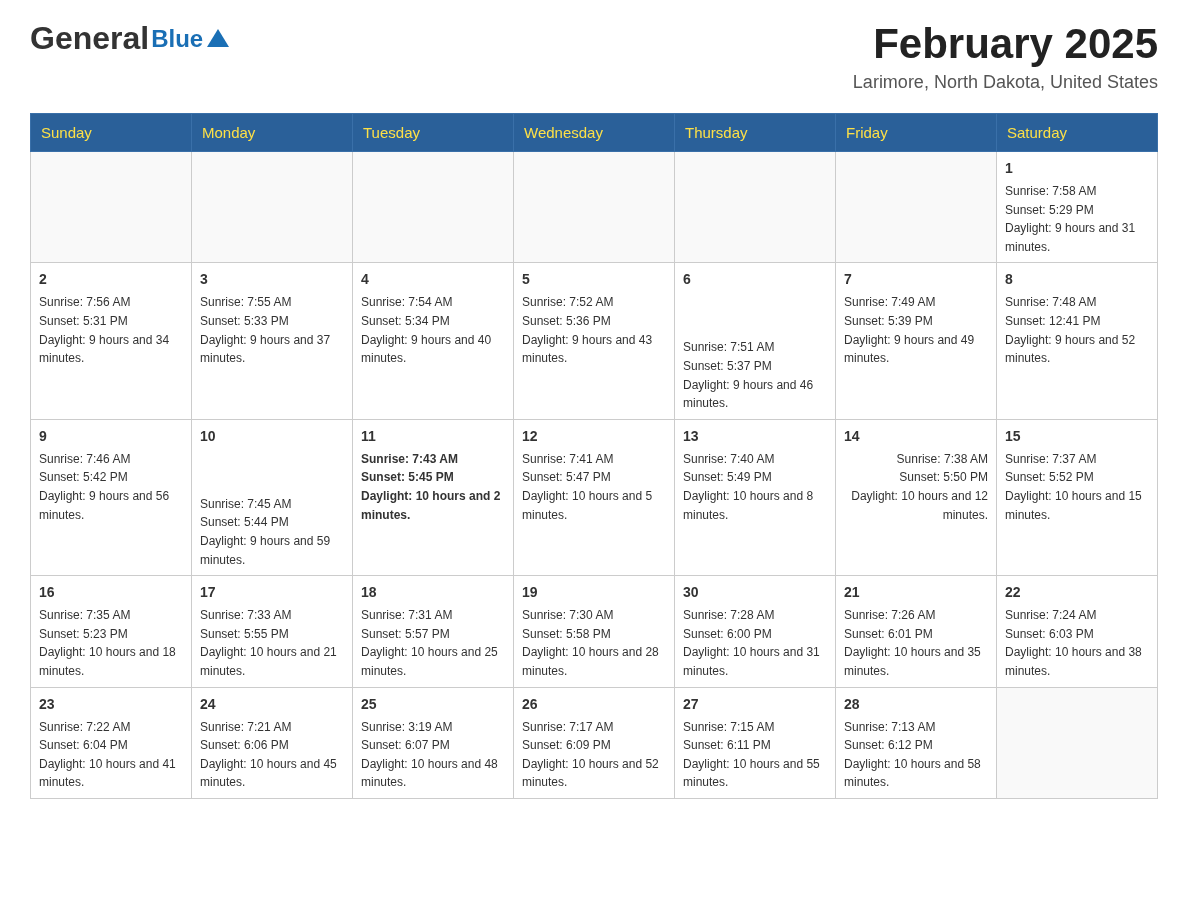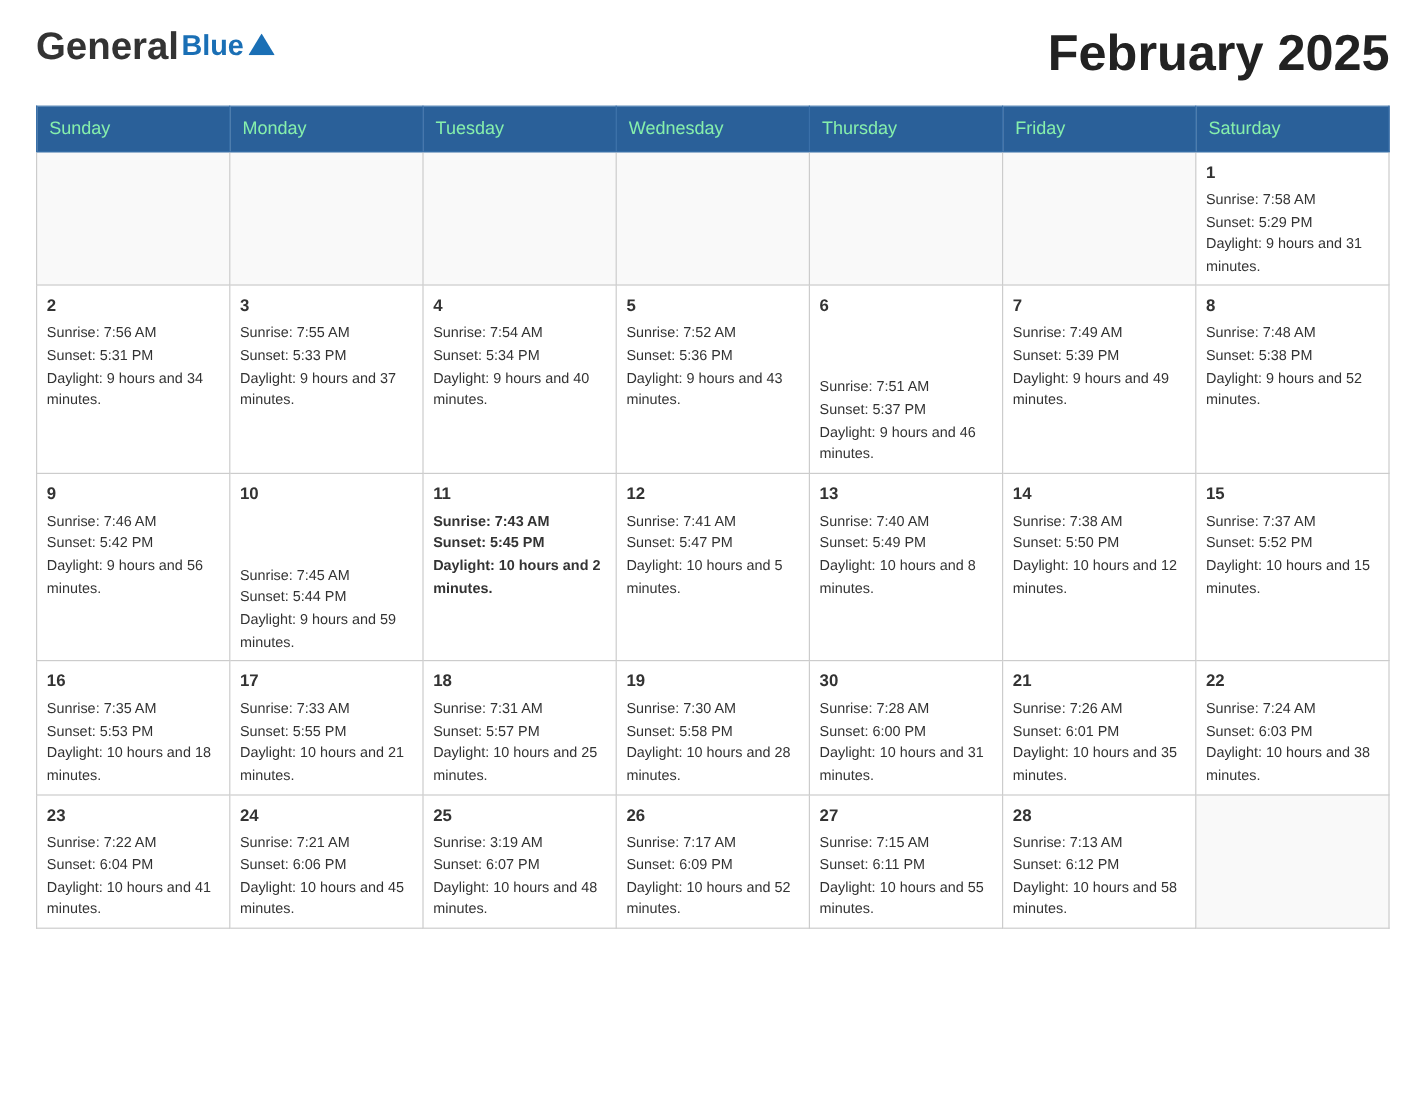--- a/index.html
+++ b/index.html
@@ -37,21 +37,21 @@
       color: #555;
       margin-top: 4px;
     }
     .calendar {
       width: 100%;
       border-collapse: collapse;
       border: 1px solid #aaa;
     }
     .calendar thead tr th {
       background-color: #2a6099;
-      color: #86efac;
+      color: #fde047;
       font-size: 15px;
       font-weight: normal;
       padding: 10px 10px;
       text-align: left;
       border: 1px solid #3a70a9;
     }
     .calendar tbody tr td {
       vertical-align: top;
       padding: 6px 8px;
       border: 1px solid #ccc;
@@ -89,20 +89,21 @@
       <span style="font-size:24px;font-weight:bold;color:#1a6fb5;margin-left:2px;">Blue</span>
       <span style="display:inline-block;margin-left:4px;margin-top:2px;">
         <svg width="22" height="18" viewBox="0 0 22 18">
           <polygon points="0,18 11,0 22,18" fill="#1a6fb5"></polygon>
         </svg>
       </span>
     </div>
   </div>
   <div class="title-section">
     <div class="main-title">February 2025</div>
+    <div class="subtitle">Larimore, North Dakota, United States</div>
   </div>
 </div>
 
 <table class="calendar">
   <thead>
     <tr>
     <th>Sunday</th>
         <th>Monday</th>
         <th>Tuesday</th>
         <th>Wednesday</th>
@@ -159,21 +160,21 @@
         </td>
         <td>
           <span class="day-number">7</span>
           <div class="day-info" style="white-space: pre-line;">Sunrise: 7:49 AM
 Sunset: 5:39 PM
 Daylight: 9 hours and 49 minutes.</div>
         </td>
         <td>
           <span class="day-number">8</span>
           <div class="day-info" style="white-space: pre-line;">Sunrise: 7:48 AM
-Sunset: 5:38 PM
+Sunset: 12:41 PM
 Daylight: 9 hours and 52 minutes.</div>
         </td>
       </tr>
       <tr class="week-row">
         <td>
           <span class="day-number">9</span>
           <div class="day-info" style="white-space: pre-line;">Sunrise: 7:46 AM
 Sunset: 5:42 PM
 Daylight: 9 hours and 56 minutes.</div>
         </td>
@@ -196,36 +197,36 @@
 Daylight: 10 hours and 5 minutes.</div>
         </td>
         <td>
           <span class="day-number">13</span>
           <div class="day-info" style="white-space: pre-line;">Sunrise: 7:40 AM
 Sunset: 5:49 PM
 Daylight: 10 hours and 8 minutes.</div>
         </td>
         <td>
           <span class="day-number">14</span>
-          <div class="day-info" style="white-space: pre-line;">Sunrise: 7:38 AM
+          <div class="day-info" style="white-space: pre-line; text-align: right;">Sunrise: 7:38 AM
 Sunset: 5:50 PM
 Daylight: 10 hours and 12 minutes.</div>
         </td>
         <td>
           <span class="day-number">15</span>
           <div class="day-info" style="white-space: pre-line;">Sunrise: 7:37 AM
 Sunset: 5:52 PM
 Daylight: 10 hours and 15 minutes.</div>
         </td>
       </tr>
       <tr class="week-row">
         <td>
           <span class="day-number">16</span>
           <div class="day-info" style="white-space: pre-line;">Sunrise: 7:35 AM
-Sunset: 5:53 PM
+Sunset: 5:23 PM
 Daylight: 10 hours and 18 minutes.</div>
         </td>
         <td>
           <span class="day-number">17</span>
           <div class="day-info" style="white-space: pre-line;">Sunrise: 7:33 AM
 Sunset: 5:55 PM
 Daylight: 10 hours and 21 minutes.</div>
         </td>
         <td>
           <span class="day-number">18</span>

